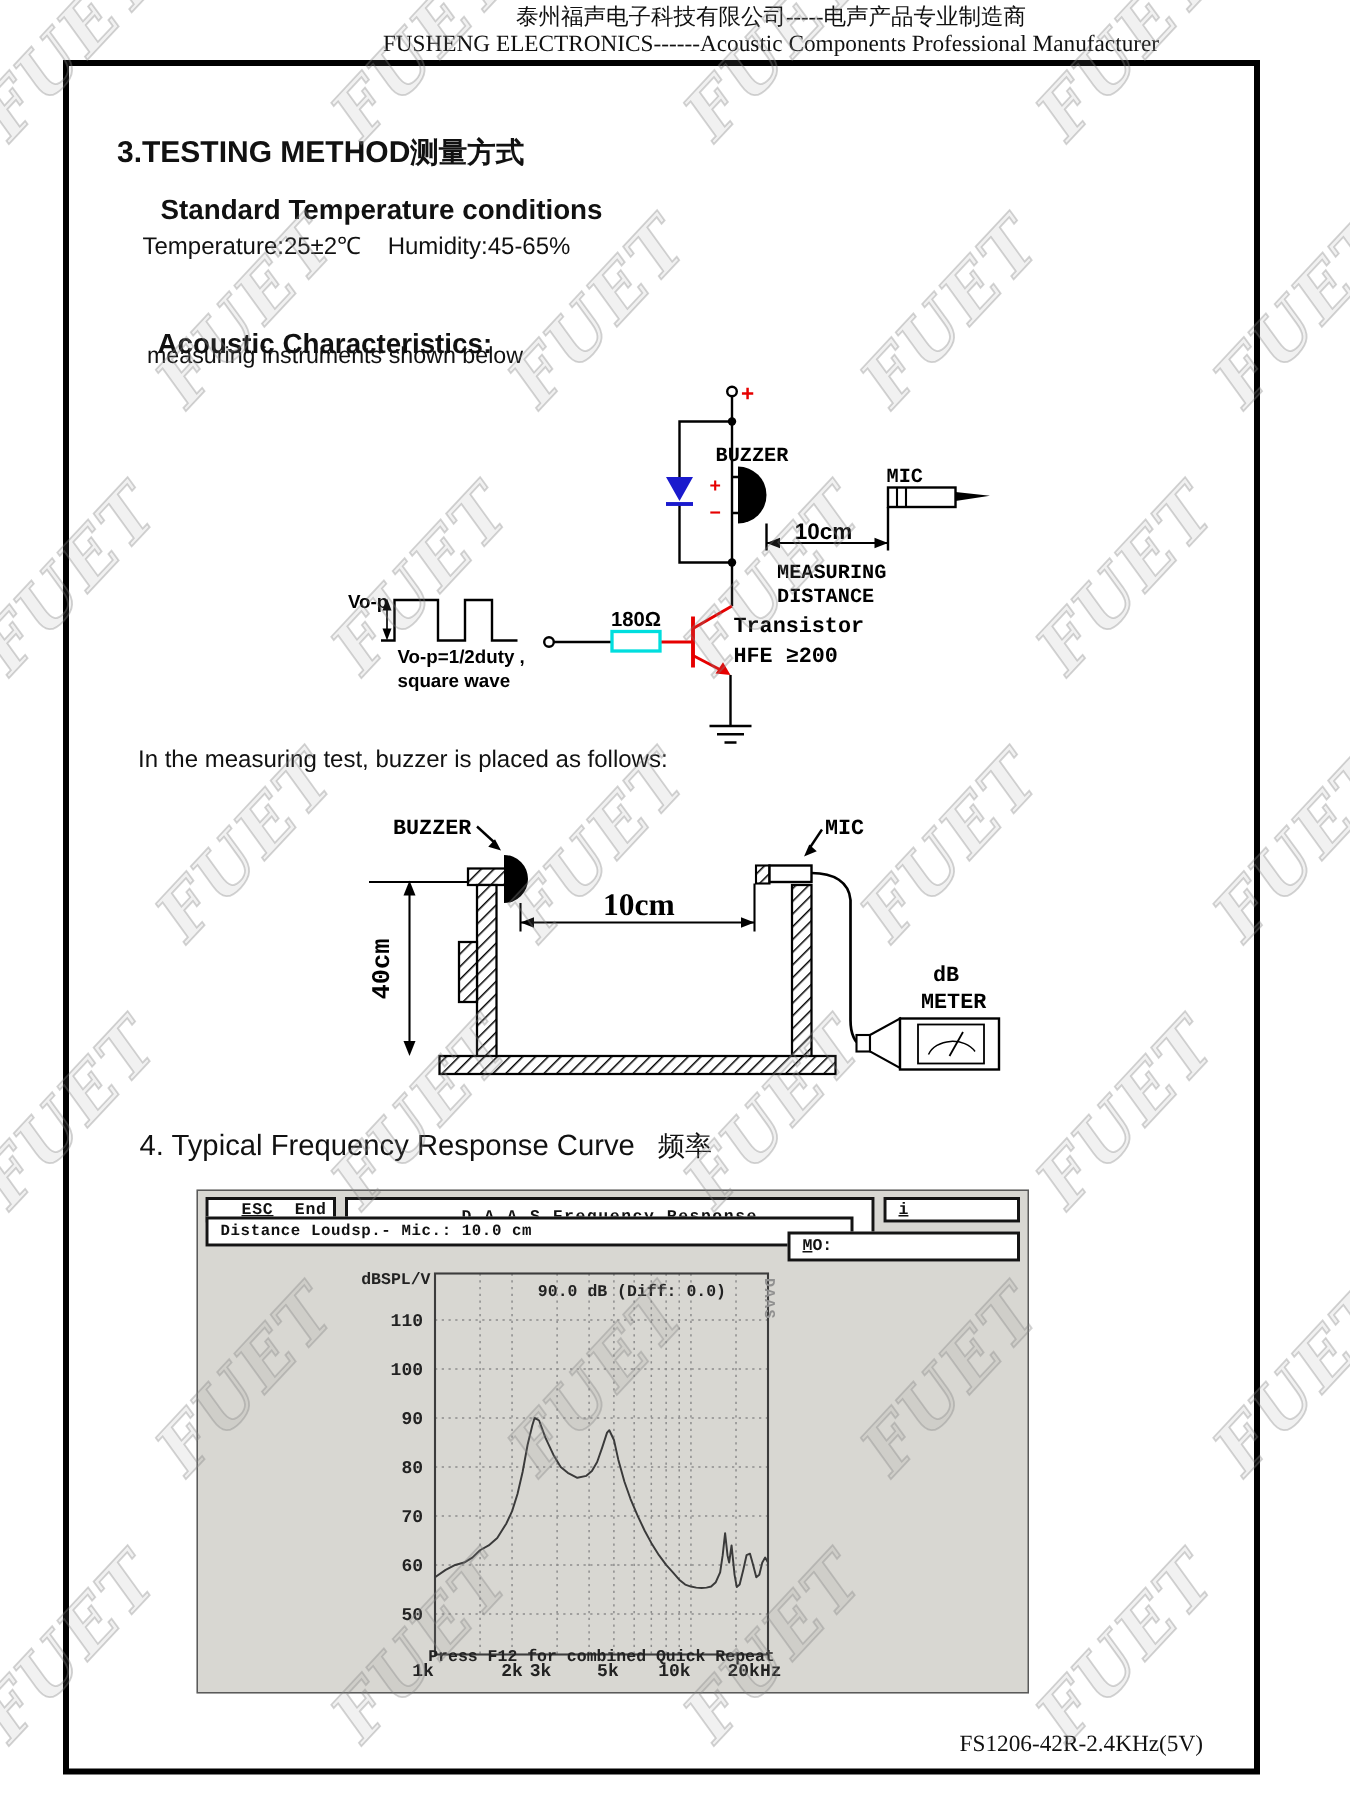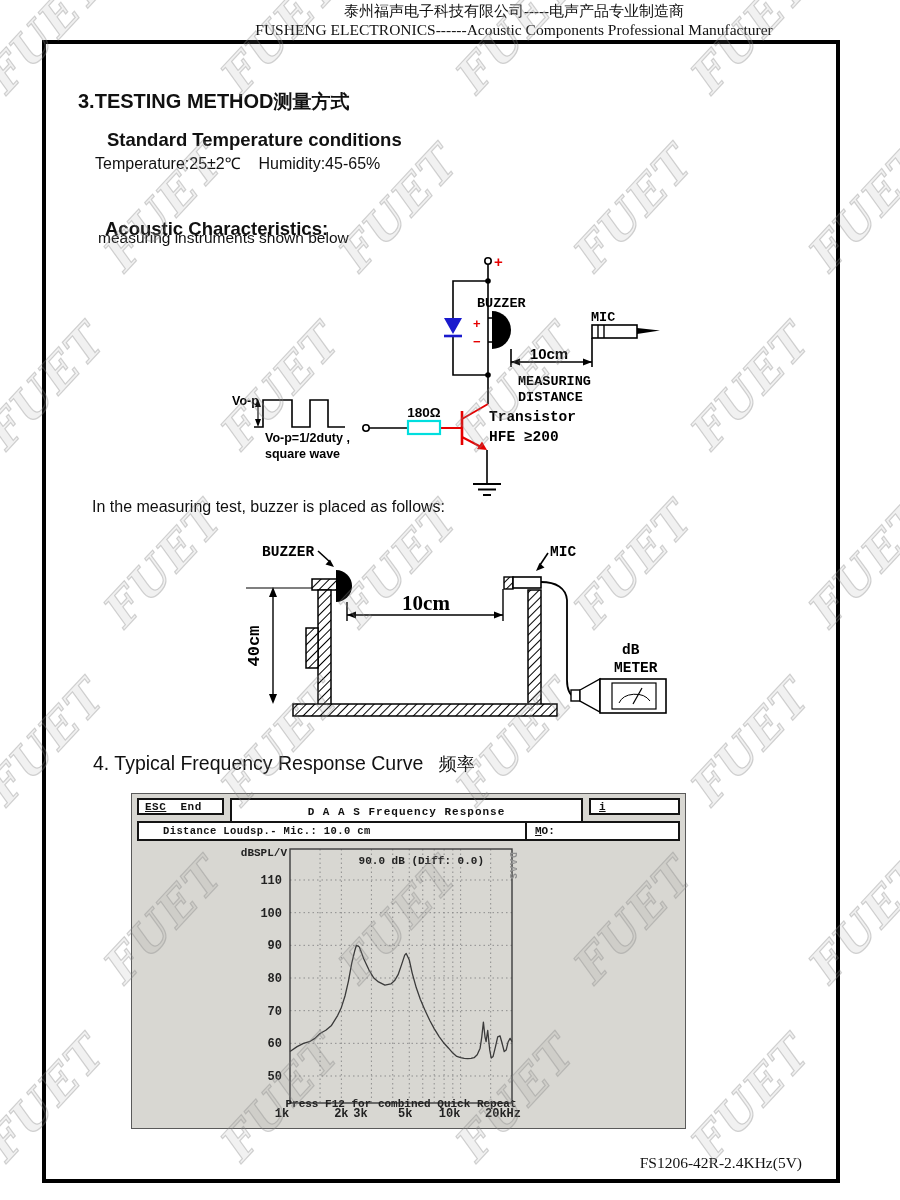--- a/index.html
+++ b/index.html
@@ -176,28 +176,28 @@
     </g>
     <rect x="293" y="704" width="264" height="12" fill="url(#hatch)" stroke="#000" stroke-width="1.5"></rect>
   </svg>
 
   <div class="abs b" style="left:69px;top:752px;font-size:19.5px;margin-left:24px;">
     <span>4. Typical Frequency Response Curve</span>
     <span style="font-size:18px;margin-left:10px;">频率</span>
   </div>
 
   <div id="daas-window" class="abs">
-    <div class="dbox" style="left:5px;top:4px;width:87px;height:17px;padding-left:6px;letter-spacing:.5px;">
+    <div class="dbox" style="left:5px;top:4px;width:87px;height:17px;padding-left:22px;letter-spacing:.5px;">
       <span class="u">ESC</span>&nbsp;&nbsp;<span>End</span>
     </div>
     <div class="dbox" style="left:98px;top:4px;width:353px;height:28px;justify-content:center;letter-spacing:1px;">D A A S   Frequency Response</div>
     <div class="dbox" style="left:457px;top:4px;width:91px;height:17px;padding-left:8px;">
       <span class="u">i</span>
     </div>
-    <div class="dbox" style="left:5px;top:27px;width:432px;height:20px;padding-left:24px;font-size:10.5px;letter-spacing:.4px;">Distance Loudsp.- Mic.: 10.0 cm</div>
+    <div class="dbox" style="left:5px;top:17px;width:432px;height:20px;padding-left:8px;font-size:10.5px;letter-spacing:.4px;">Distance Loudsp.- Mic.: 10.0 cm</div>
     <div class="dbox" style="left:393px;top:27px;width:155px;height:20px;padding-left:8px;">
       <span class="u">M</span>
         <span>O:</span>
     </div>
     <svg id="chart-svg" style="position:absolute;left:0;top:0;" width="553" height="334" viewBox="0 0 553 334">
         <line x1="158" y1="86" x2="380" y2="86" class="grid"></line>
         <line x1="158" y1="118.667" x2="380" y2="118.667" class="grid"></line>
         <line x1="158" y1="151.334" x2="380" y2="151.334" class="grid"></line>
         <line x1="158" y1="184.001" x2="380" y2="184.001" class="grid"></line>
         <line x1="158" y1="216.668" x2="380" y2="216.668" class="grid"></line>

